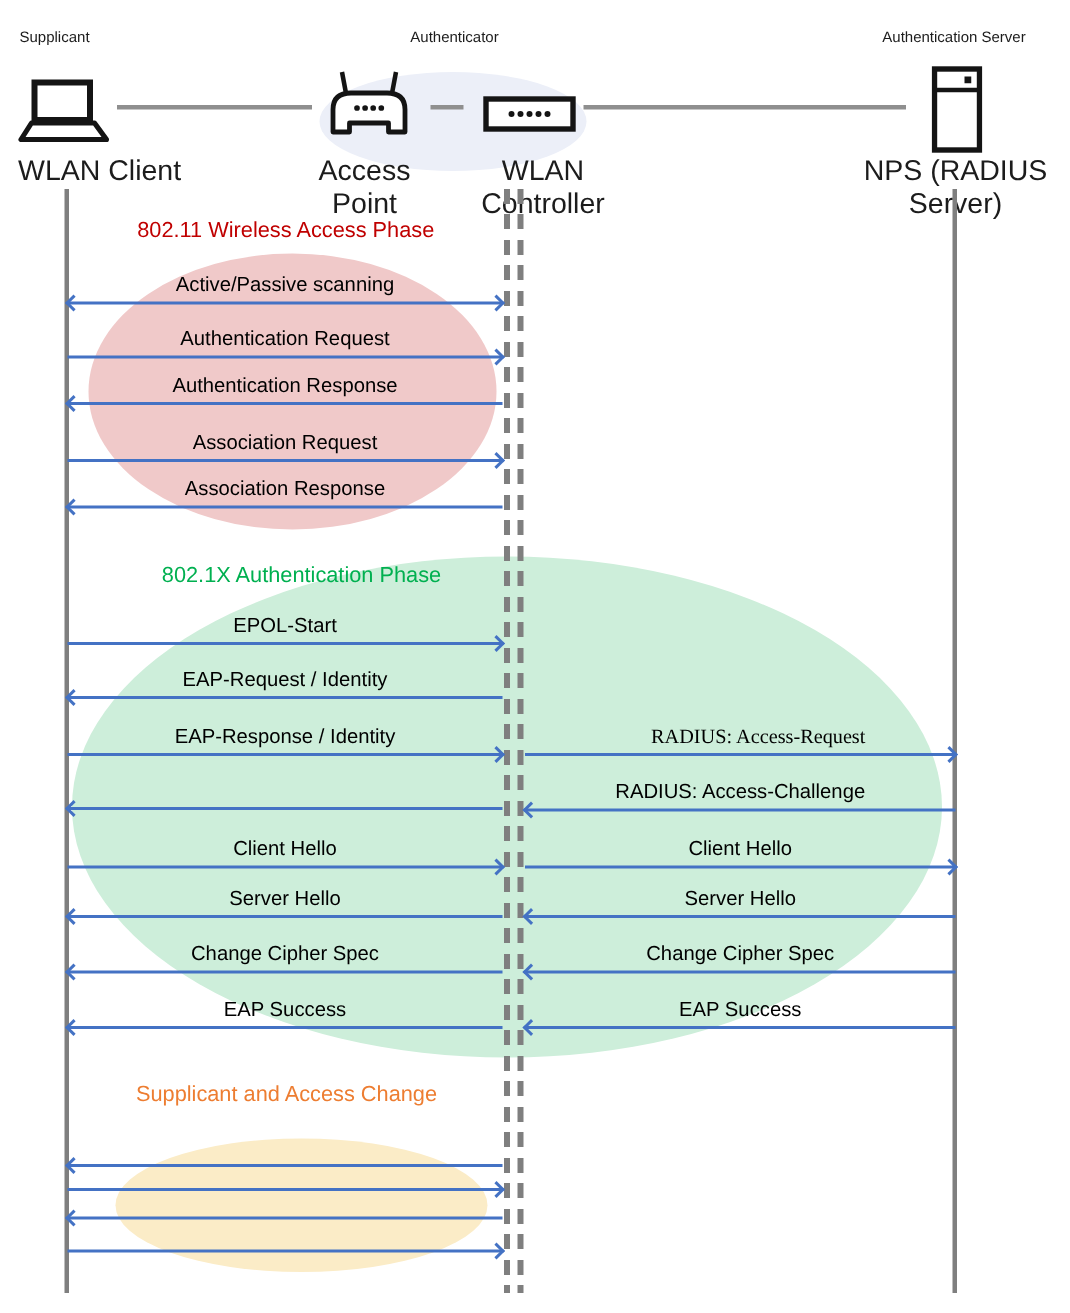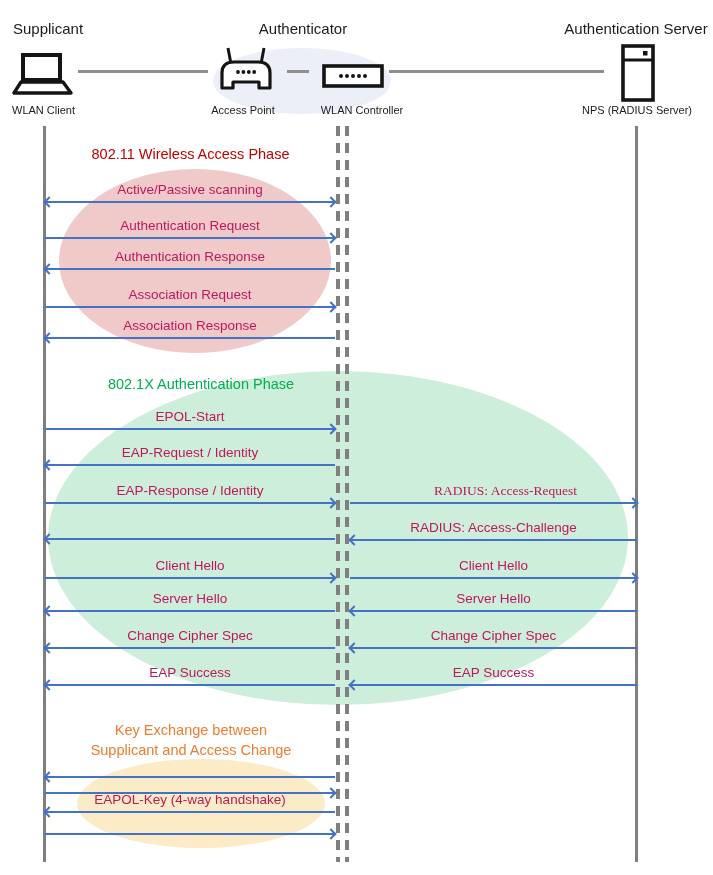--- a/index.html
+++ b/index.html
@@ -1,22 +1,22 @@
 <!DOCTYPE html>
 <html><head>
 <meta charset="utf-8">
 <style>
   html,body{margin:0;padding:0;}
   body{
     width:713px;height:875px;position:relative;background:#ffffff;overflow:hidden;
     font-family:"Liberation Sans",sans-serif;color:#2e2e2e;
   }
   
-  .role-label{position:absolute;top:20px;font-size:15px;color:#1c1c1c;}
-  .dev-label{position:absolute;top:104px;font-size:11px;color:#1c1c1c;}
+  .role-label{position:absolute;top:20px;font-size:10px;color:#1c1c1c;}
+  .dev-label{position:absolute;top:104px;font-size:19px;color:#1c1c1c;}
   .center{text-align:center;}
   .halo{position:absolute;left:213px;top:48px;width:178px;height:66px;border-radius:50%;
         background:#eceff8;z-index:0;}
   .conn{position:absolute;top:70px;height:3px;background:#8f8f8f;z-index:1;}
   .icon{position:absolute;z-index:1;}
   
   .lifeline{position:absolute;top:126px;height:736px;z-index:2;}
   .ll-solid{width:3px;background:#7f7f7f;}
   .ll-dash{width:4px;background:repeating-linear-gradient(to bottom,#7f7f7f 0,#7f7f7f 10px,transparent 10px,transparent 17px);}
   
@@ -24,21 +24,21 @@
   #el-pink{left:59px;top:169px;width:272px;height:184px;background:#f0c9c9;}
   #el-green{left:48px;top:371px;width:580px;height:334px;background:#cdeeda;}
   #el-yellow{left:77px;top:759px;width:248px;height:89px;background:#fbecc7;}
   
   .phase-title{position:absolute;text-align:center;font-size:14.5px;z-index:3;}
   #pt1{left:88px;top:146px;width:205px;color:#c00000;}
   #pt2{left:95px;top:376px;width:212px;color:#00b050;text-align:center;}
   #pt3{left:80px;top:721px;width:222px;color:#ed7d31;line-height:19.5px;}
   
   #arrows{position:absolute;left:0;top:0;width:713px;height:875px;z-index:3;}
-  .msg-label{position:absolute;text-align:center;font-size:13.5px;color:#be185d;height:18px;line-height:18px;white-space:nowrap;}
+  .msg-label{position:absolute;text-align:center;font-size:13.5px;color:#000000;height:18px;line-height:18px;white-space:nowrap;}
   .arrow{position:absolute;height:2px;background:#4472c4;}
   .head{position:absolute;width:8px;height:8px;top:50%;
         border-top:2.4px solid #4472c4;border-right:2.4px solid #4472c4;box-sizing:border-box;}
   .head.hr{right:0;transform:translateY(-50%) rotate(45deg);}
   .head.hl{left:0;transform:translateY(-50%) rotate(-135deg);}
 </style>
 </head>
 <body>
 
 <div class="role-label" style="left:13px;">Supplicant</div>
@@ -91,21 +91,20 @@
 <div class="ellipse" id="el-yellow"></div>
 
 <div class="lifeline ll-solid" style="left:43px;"></div>
 <div class="lifeline ll-dash" style="left:336px;"></div>
 <div class="lifeline ll-dash" style="left:345px;"></div>
 <div class="lifeline ll-solid" style="left:635px;"></div>
 
 <div class="phase-title" id="pt1">802.11 Wireless Access Phase</div>
 <div class="phase-title" id="pt2">802.1X Authentication Phase</div>
 <div class="phase-title" id="pt3">
-  <div>Key Exchange between</div>
   <div>Supplicant and Access Change</div>
 </div>
 
 <div id="arrows">
     <div class="msg-label" style="left: 45px; width: 290px; top: 181px;">Active/Passive scanning</div>
     <div class="arrow" style="left: 45px; width: 290px; top: 201px;">
       <span class="head hr"></span>
       <span class="head hl"></span>
     </div>
     <div class="msg-label" style="left: 45px; width: 290px; top: 217px;">Authentication Request</div>
@@ -178,20 +177,19 @@
     <div class="msg-label" style="left: 350px; width: 287px; top: 664px;">EAP Success</div>
     <div class="arrow" style="left: 350px; width: 287px; top: 684px;">
       <span class="head hl"></span>
     </div>
     <div class="arrow" style="left: 45px; width: 290px; top: 776px;">
       <span class="head hl"></span>
     </div>
     <div class="arrow" style="left: 45px; width: 290px; top: 792px;">
       <span class="head hr"></span>
     </div>
-    <div class="msg-label" style="left: 45px; width: 290px; top: 791px;">EAPOL-Key (4-way handshake)</div>
     <div class="arrow" style="left: 45px; width: 290px; top: 811px;">
       <span class="head hl"></span>
     </div>
     <div class="arrow" style="left: 45px; width: 290px; top: 833px;">
       <span class="head hr"></span>
     </div>
   </div>
 
 </body></html>

